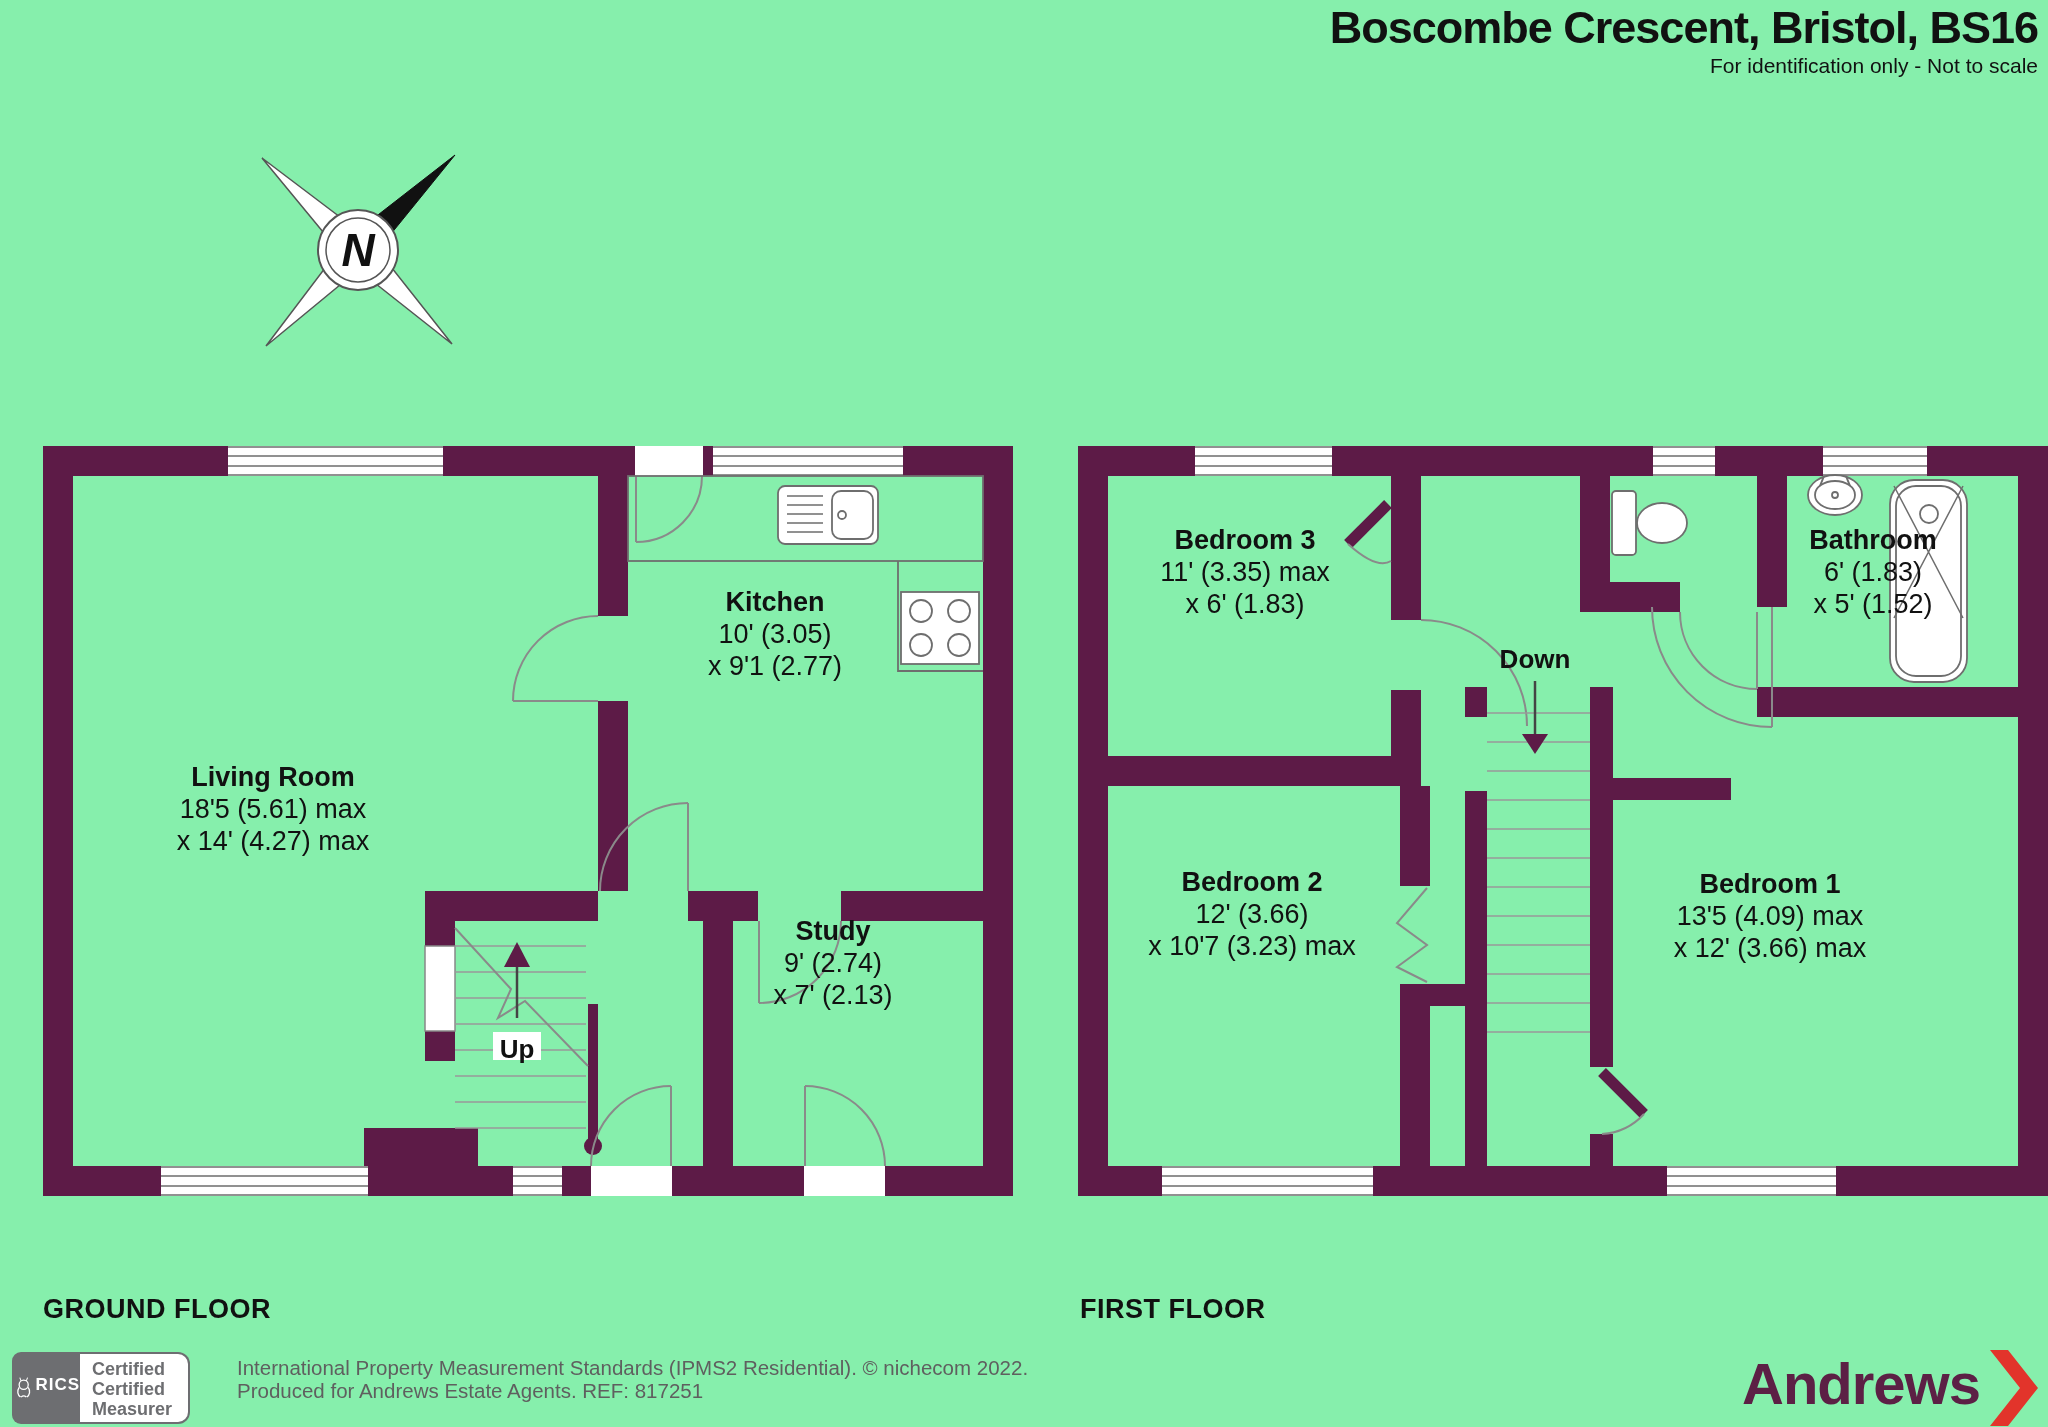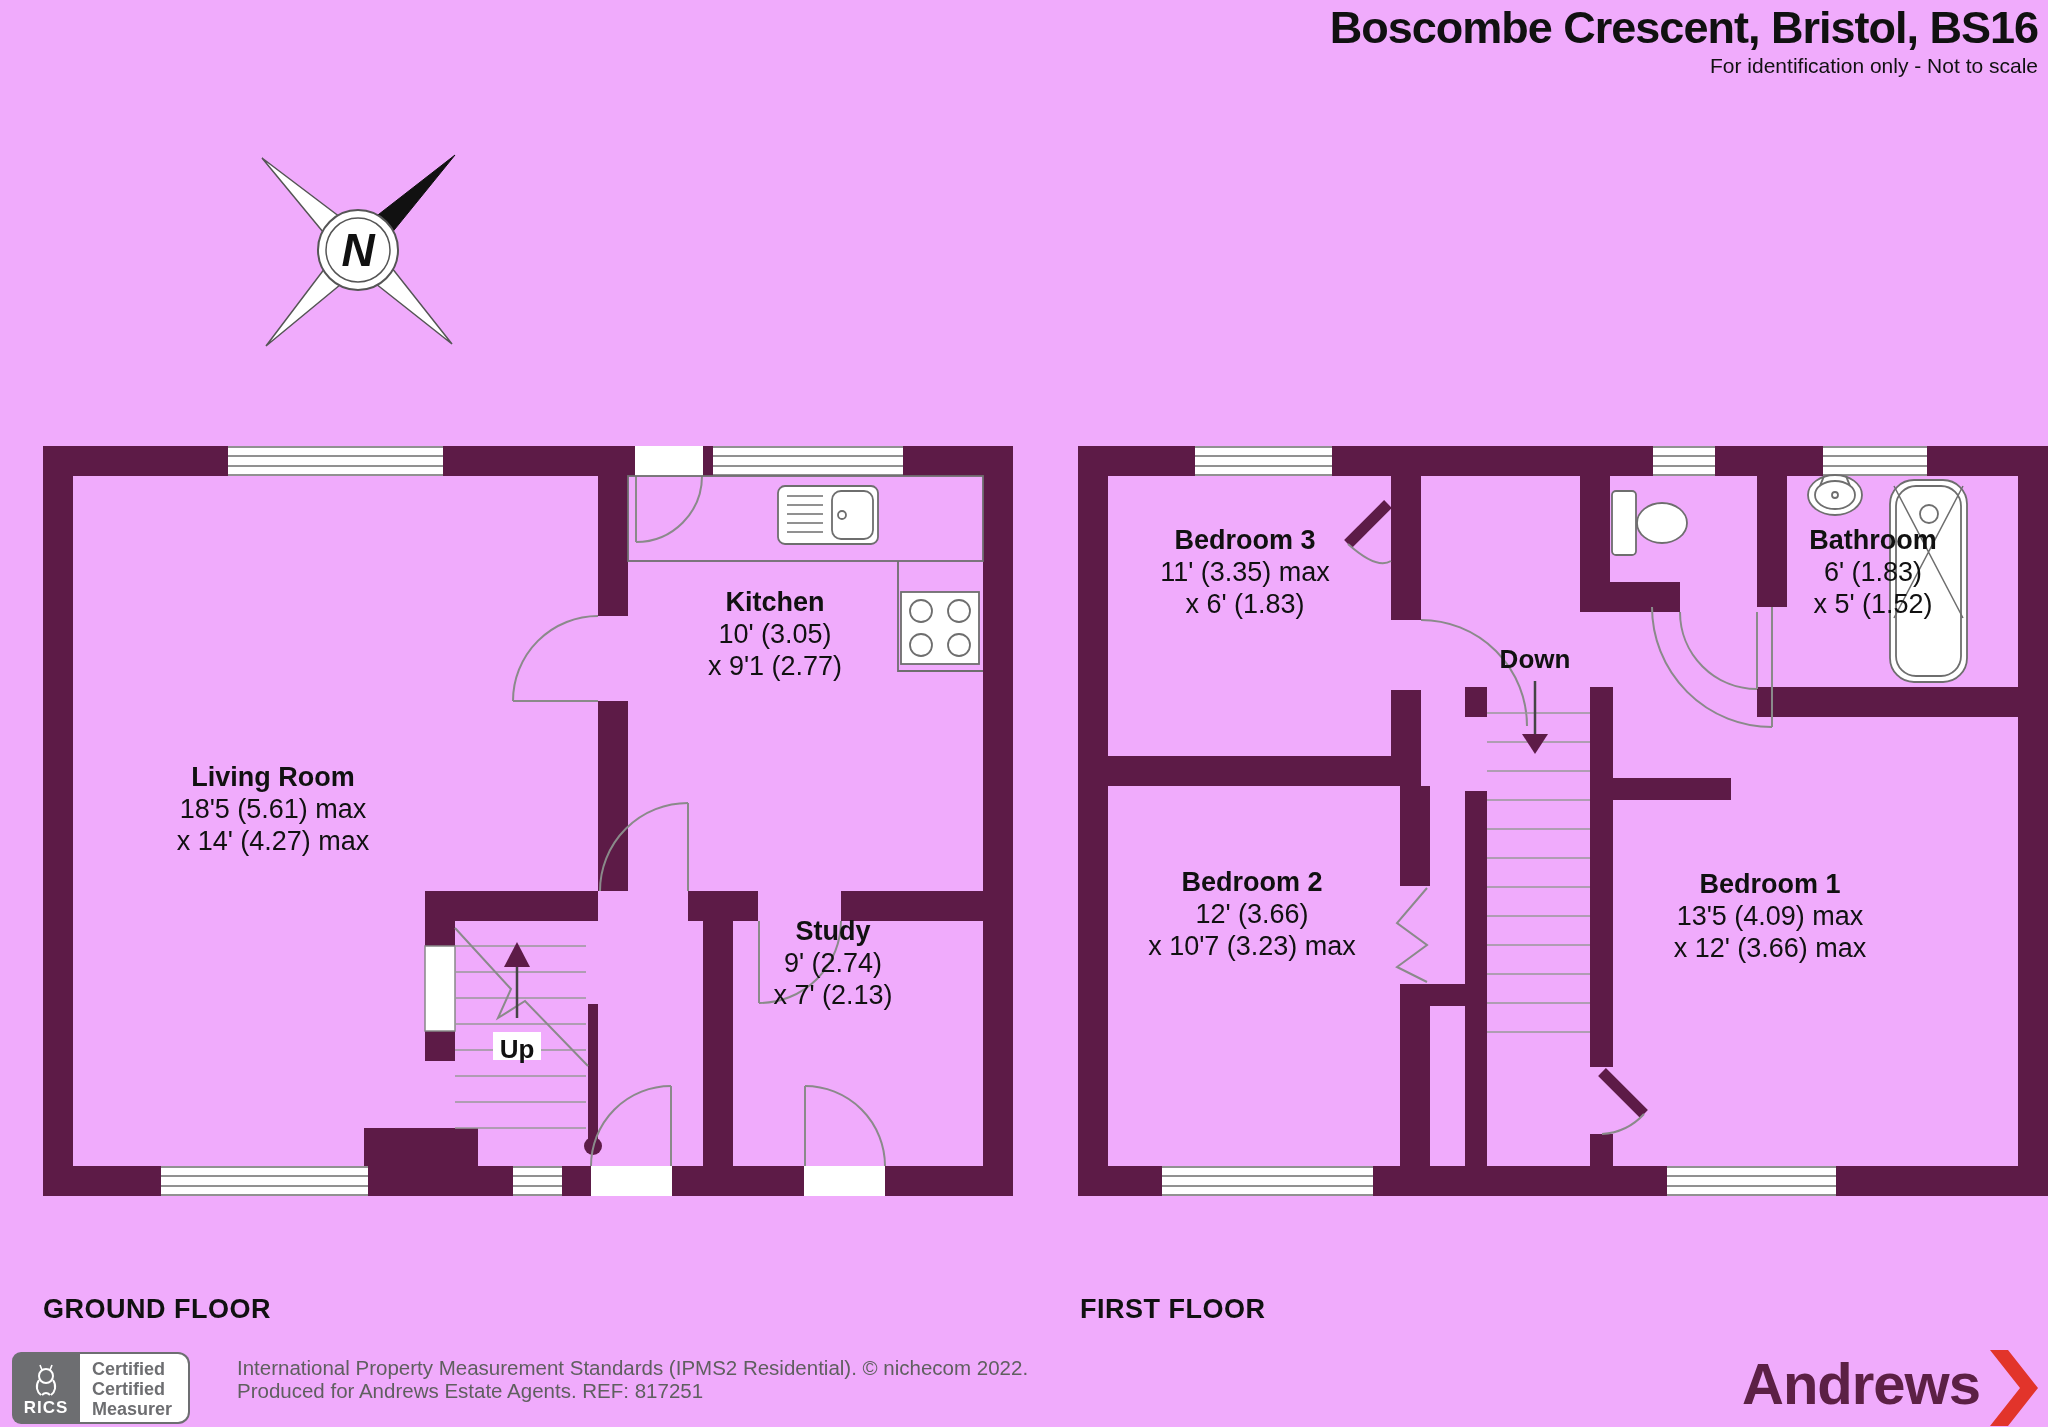--- a/index.html
+++ b/index.html
@@ -1,32 +1,32 @@
 <!DOCTYPE html>
 <html><head>
 <meta charset="utf-8">
 <style>
   html,body{margin:0;padding:0;background:#fff;}
-  .page{position:relative;width:2048px;height:1427px;background:#f0abfc;overflow:hidden;
+  .page{position:relative;width:2048px;height:1427px;background:#86efac;overflow:hidden;
         font-family:"Liberation Sans", sans-serif;color:#111;}
   .abs{position:absolute;}
   
   .hdr{position:absolute;top:2px;right:10px;text-align:right;}
   .hdr .t1{font-size:45px;font-weight:bold;letter-spacing:-1px;}
   .hdr .t2{font-size:30px;margin-top:16px;font-weight:600;}
   .hdr .t3{font-size:21px;font-weight:400;}
   
   svg text{font-family:"Liberation Sans", sans-serif;}
   .rn{font-weight:bold;font-size:27px;text-anchor:middle;fill:#111;}
   .rd{font-size:27px;text-anchor:middle;fill:#111;}
   .floor-label{position:absolute;font-size:27px;font-weight:bold;letter-spacing:0.5px;}
   
   .rics{position:absolute;left:12px;top:1352px;display:flex;height:72px;}
   .rics .sq{width:68px;height:72px;background:#6d6e71;border-radius:9px 0 0 9px;
-            display:flex;flex-direction:column;align-items:center;justify-content:flex-end;}
+            display:flex;flex-direction:row;align-items:center;justify-content:flex-end;}
   .rics .sq .brand{color:#fff;font-weight:bold;font-size:17px;letter-spacing:1px;margin-bottom:6px;}
   .rics .box{border:2.5px solid #6d6e71;border-left:none;border-radius:0 12px 12px 0;
              padding:5px 16px 0 12px;background:#fff;}
   .rics .box div{font-size:18px;font-weight:bold;color:#6d6e71;line-height:20px;}
   .disc{position:absolute;left:237px;top:1356px;color:#5f5f5f;font-size:20.5px;line-height:23px;}
   .andrews{position:absolute;right:10px;top:1350px;display:flex;}
   .andrews .word{font-size:58px;font-weight:bold;color:#5c2045;letter-spacing:-1px;margin-right:10px;}
 </style>
 </head>
 <body>

